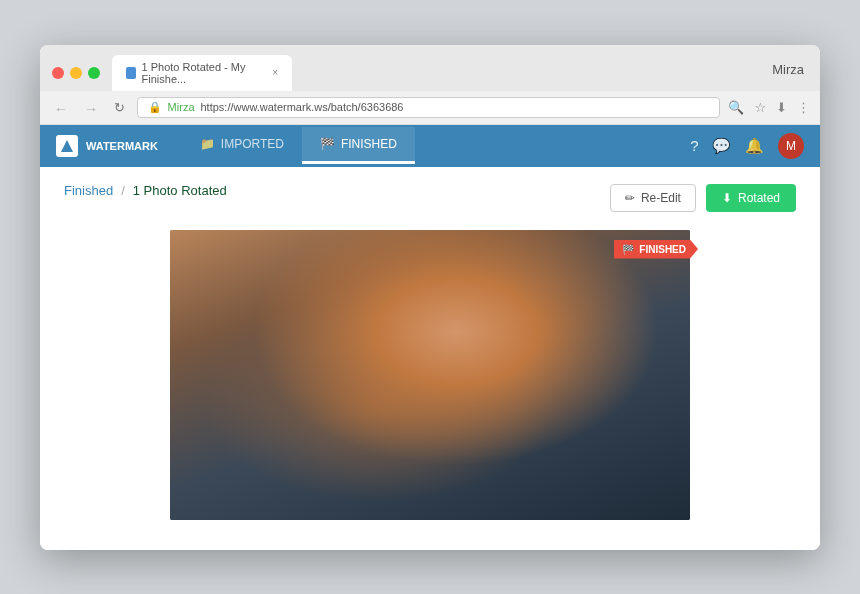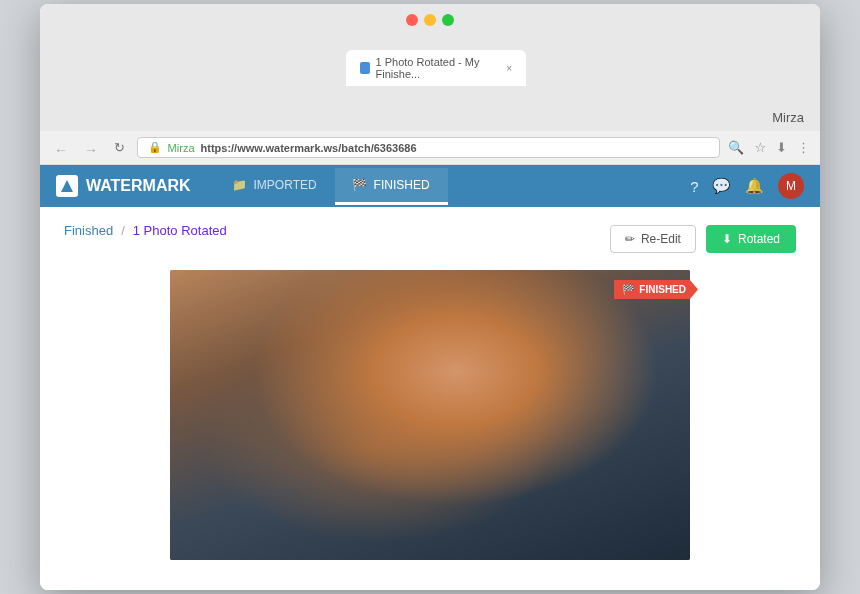--- a/index.html
+++ b/index.html
@@ -20,22 +20,21 @@
       box-shadow: 0 10px 40px rgba(0,0,0,0.3);
       overflow: hidden;
     }
 
     
     .title-bar {
       background: #e8e8e8;
       padding: 10px 12px 0;
       display: flex;
       align-items: center;
-      gap: 24px;
-      flex-direction: column;
+      gap: 0;
     }
 
     .traffic-lights {
       display: flex;
       gap: 6px;
       align-items: center;
     }
 
     .traffic-light {
       width: 12px;
@@ -125,21 +124,20 @@
     }
 
     .secure-icon {
       color: #4caf50;
       font-size: 11px;
     }
 
     .address-text {
       color: #555;
       font-size: 11px;
-      font-weight: bold;
     }
 
     .toolbar-icons {
       display: flex;
       gap: 10px;
       align-items: center;
     }
 
     .toolbar-icon {
       color: #888;
@@ -154,21 +152,21 @@
       align-items: center;
       padding: 0 16px;
     }
 
     .app-logo {
       display: flex;
       align-items: center;
       gap: 8px;
       color: #fff;
       font-weight: bold;
-      font-size: 16px;
+      font-size: 11px;
       padding: 10px 16px 10px 0;
     }
 
     .logo-icon {
       width: 22px;
       height: 22px;
       background: #fff;
       border-radius: 3px;
       display: flex;
       align-items: center;
@@ -245,21 +243,21 @@
       font-size: 13px;
       cursor: pointer;
     }
 
     .breadcrumb-sep {
       color: #aaa;
       font-size: 13px;
     }
 
     .breadcrumb-current {
-      color: #6d28d9;
+      color: #14532d;
       font-size: 13px;
     }
 
     .page-actions {
       margin-left: auto;
       display: flex;
       gap: 10px;
     }
 
     .btn-re-edit {

